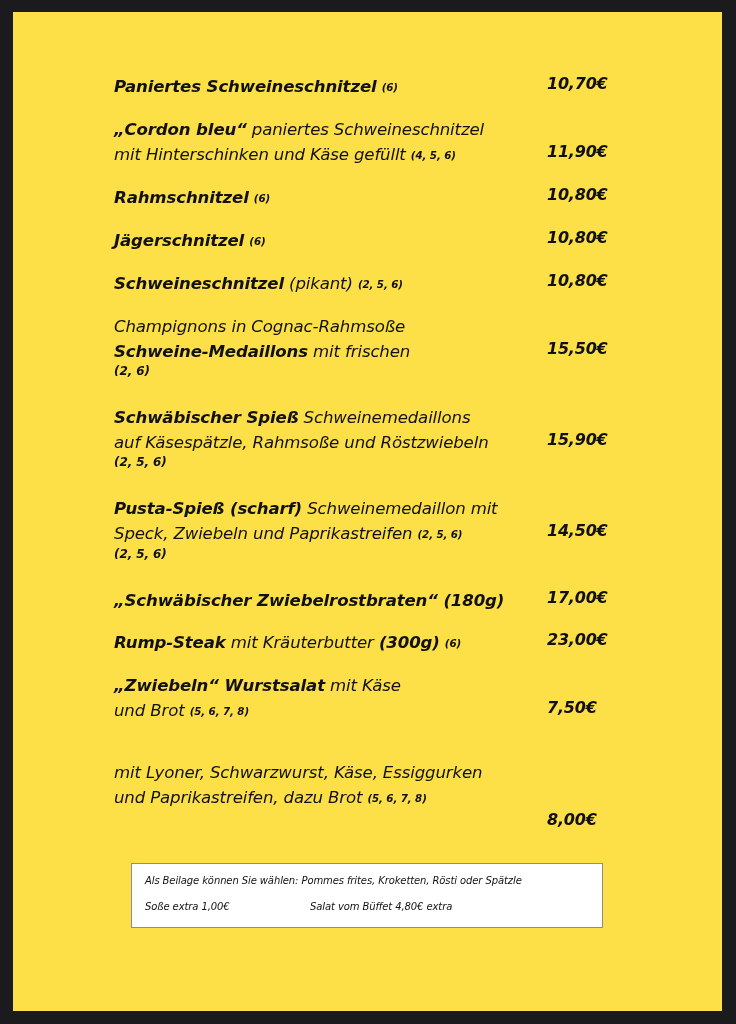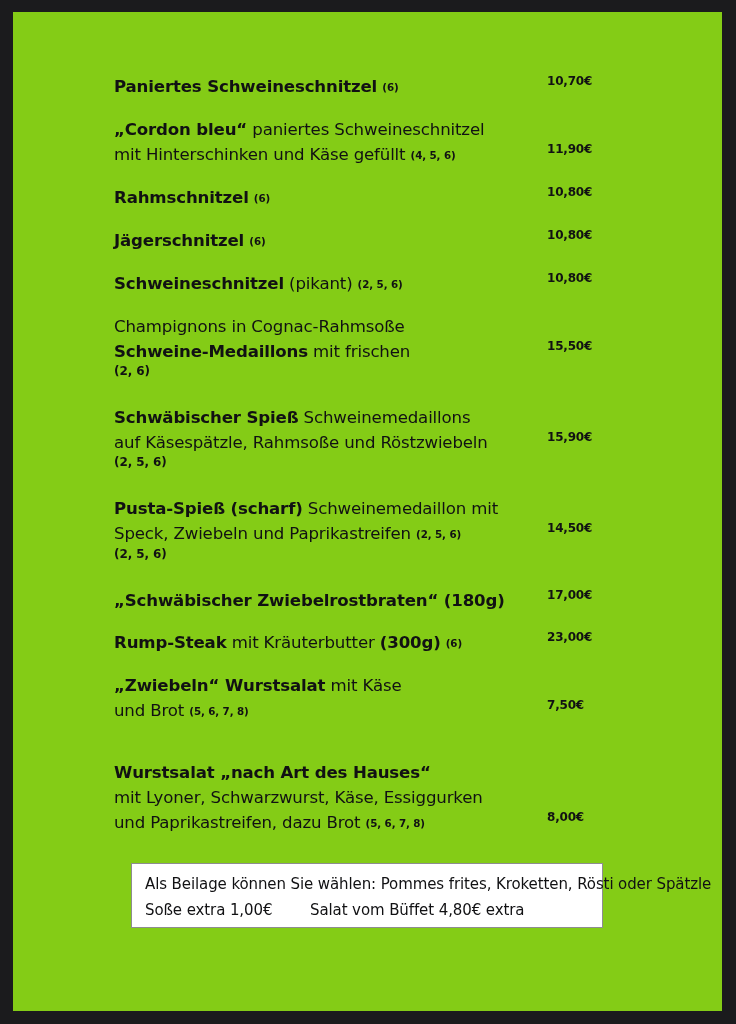--- a/index.html
+++ b/index.html
@@ -12,21 +12,22 @@
     background: #1b1b1d;
     font-family: "DejaVu Sans", sans-serif;
     overflow: hidden;
   }
   .page {
     position: absolute;
     left: 13px;
     top: 12px;
     width: 709px;
     height: 999px;
-    background: #84cc16;
+    background: #fde047;
+    font-style: italic;
   }
   .menu-list {
     position: absolute;
     left: 101px;
     top: 62px;
     width: 500px;
   }
   .menu-item {
     position: relative;
     display: block;
@@ -58,21 +59,21 @@
   .al-line {
     display: block;
     font-size: 12px;
     font-weight: 700;
     line-height: 15px;
     letter-spacing: -0.1px;
   }
   .price {
     position: absolute;
     left: 433px;
-    font-size: 12px;
+    font-size: 16px;
     font-weight: 700;
     color: #111113;
     letter-spacing: -0.2px;
     white-space: nowrap;
   }
   .p-r0 { top: 0px; }
   .p-r1 { top: 25px; }
   .p-r2 { top: 50px; }
 
   .gap-lg { margin-bottom: 26px; }
@@ -85,21 +86,21 @@
     top: 851px;
     width: 470px;
     height: 63px;
     border: 1px solid #8d8d90;
     background: #ffffff;
   }
   .note-line {
     position: absolute;
     left: 13px;
     color: #111113;
-    font-size: 15px;
+    font-size: 10px;
     letter-spacing: -0.1px;
     white-space: nowrap;
   }
   .note-l1 { top: 11px; }
   .note-l2 { top: 37px; }
   .note-l2b { top: 37px; left: 178px; }
 </style>
 </head>
 <body>
 
@@ -175,21 +176,20 @@
       </div>
       <div class="menu-item gap-xl">
         <div class="item-text">
           <span class="line"><span class="nm">„Zwiebeln“ Wurstsalat</span><span class="ds"> mit Käse</span></span>
           <span class="line"><span class="ds">und Brot </span> <span class="al">(5, 6, 7, 8)</span></span>
         </div>
         <div class="price p-r1">7,50€</div>
       </div>
       <div class="menu-item gap-md">
         <div class="item-text">
-          <span class="line"><span class="nm">Wurstsalat „nach Art des Hauses“</span></span>
           <span class="line"><span class="ds">mit Lyoner, Schwarzwurst, Käse, Essiggurken</span></span>
           <span class="line"><span class="ds">und Paprikastreifen, dazu Brot </span> <span class="al">(5, 6, 7, 8)</span></span>
         </div>
         <div class="price p-r2">8,00€</div>
       </div>
     </div>
 
   <div class="note-box">
     <div class="note-line note-l1">Als Beilage können Sie wählen: Pommes frites, Kroketten, Rösti oder Spätzle</div>
     <div class="note-line note-l2">Soße extra 1,00€</div>

